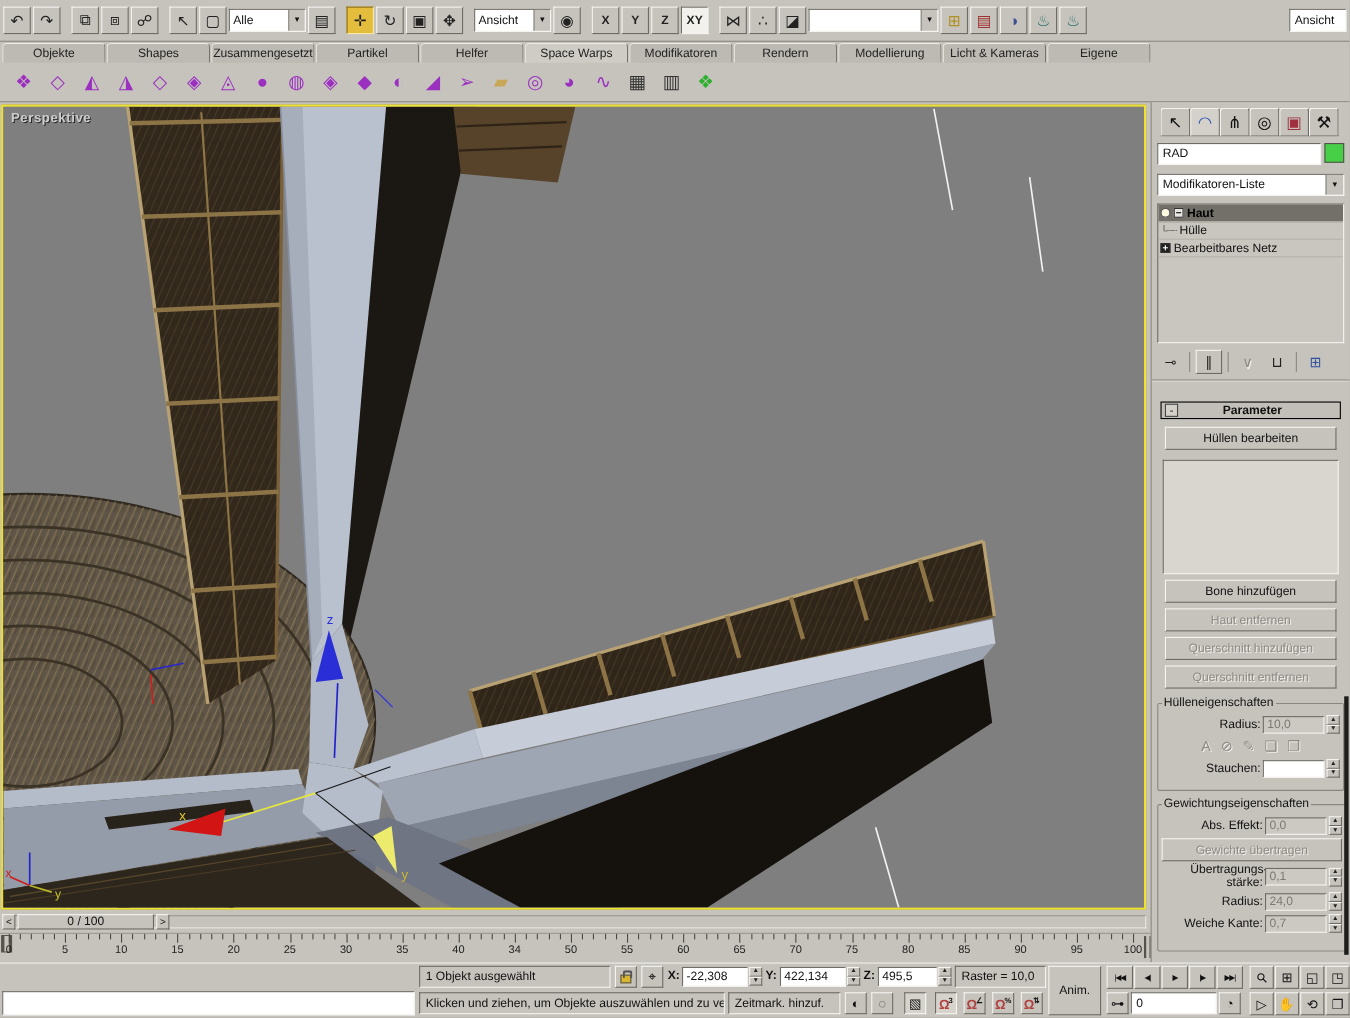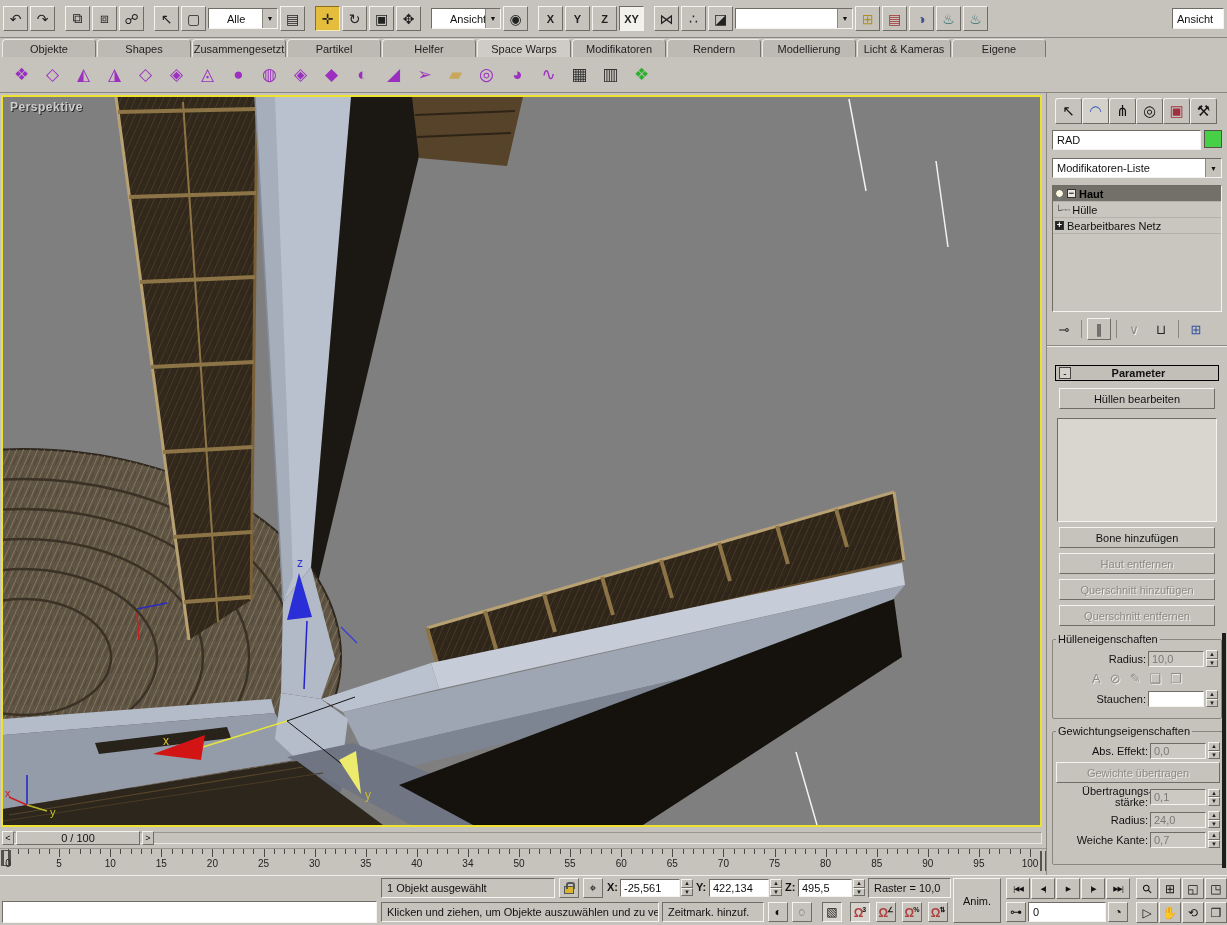--- a/index.html
+++ b/index.html
@@ -9,21 +9,21 @@
   
   #main-toolbar{position:absolute;left:0;top:0;width:1227px;height:38px;display:flex;align-items:center;
     padding:0 3px;gap:2px;border-bottom:1px solid #8a8781;}
   .tb-btn{width:25px;height:25px;display:flex;align-items:center;justify-content:center;font-size:14px;
     border:1px solid;border-color:#f4f3f0 #6f6c65 #6f6c65 #f4f3f0;background:#c6c3bd;color:#222;flex:0 0 auto;}
   .tb-btn.txt{font-size:11px;font-weight:bold;}
   .tb-btn.active{background:#e5bd3c;border-color:#8a6f1d #f7e9b0 #f7e9b0 #8a6f1d;}
   .tb-btn.pressed{background:#f2f1ec;border-color:#6f6c65 #f4f3f0 #f4f3f0 #6f6c65;}
   .tb-sep{width:6px;height:25px;flex:0 0 auto;}
   .tb-combo{height:21px;display:flex;align-items:center;background:#fff;flex:0 0 auto;
-    border:1px solid;border-color:#6f6c65 #f4f3f0 #f4f3f0 #6f6c65;width:70px;padding-left:15px;}
+    border:1px solid;border-color:#6f6c65 #f4f3f0 #f4f3f0 #6f6c65;width:70px;}
   .tb-combo.wide{width:118px;}
   .tb-combo .cl{flex:1;padding:0 3px;font-size:11px;overflow:hidden;white-space:nowrap;}
   .tb-combo .ca{width:15px;height:100%;display:flex;align-items:center;justify-content:center;font-size:7px;
     background:#c6c3bd;border-left:1px solid #8a8781;}
   .tb-field{height:21px;min-width:52px;background:#fff;display:flex;align-items:center;padding:0 4px;
     border:1px solid;border-color:#6f6c65 #f4f3f0 #f4f3f0 #6f6c65;margin-left:auto;flex:0 0 auto;font-size:11px;}
 
   
   #tab-row{position:absolute;left:0;top:38px;width:1227px;height:19px;display:flex;padding:1px 2px 0 2px;}
   .tab{flex:0 0 94px;margin-right:1px;display:flex;align-items:center;justify-content:center;font-size:11px;
@@ -622,21 +622,21 @@
 
 <div id="bottom-bar">
   <div class="brow" id="listener-white"></div>
 
   <div class="sbox" style="left:381px;top:2px;width:174px">1 Objekt ausgewählt</div>
   <div class="bicon" style="left:559px;top:2px">
       <span class="lock"></span>
     </div>
   <div class="bicon" style="left:583px;top:2px">⌖</div>
   <span class="clabel" style="left:607px">X:</span>
-  <div class="cfield" style="left:620px;width:60px">-25,561</div>
+  <div class="cfield" style="left:620px;width:60px">-22,308</div>
   <div class="spin cspin" style="left:681px">
       <span>▲</span>
       <span>▼</span>
     </div>
   <span class="clabel" style="left:696px">Y:</span>
   <div class="cfield" style="left:709px;width:60px">422,134</div>
   <div class="spin cspin" style="left:770px">
       <span>▲</span>
       <span>▼</span>
     </div>

